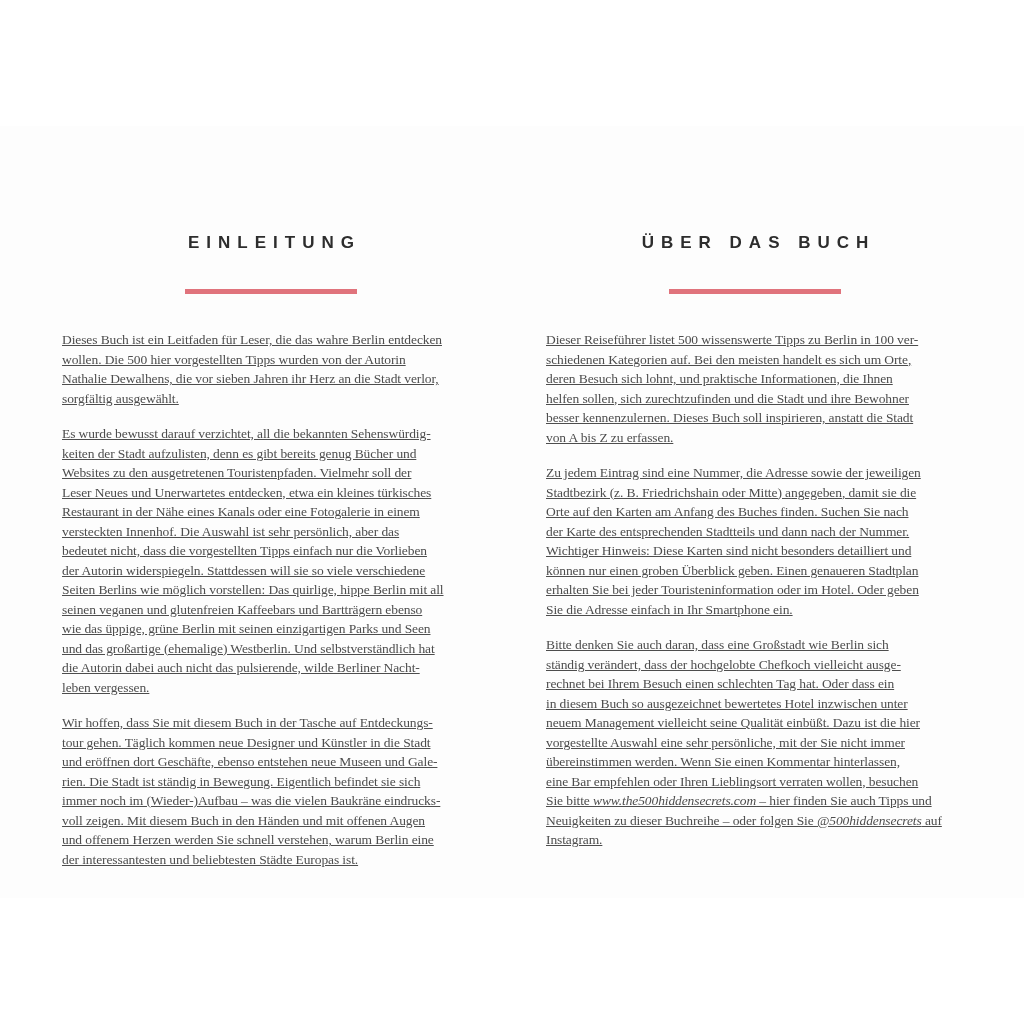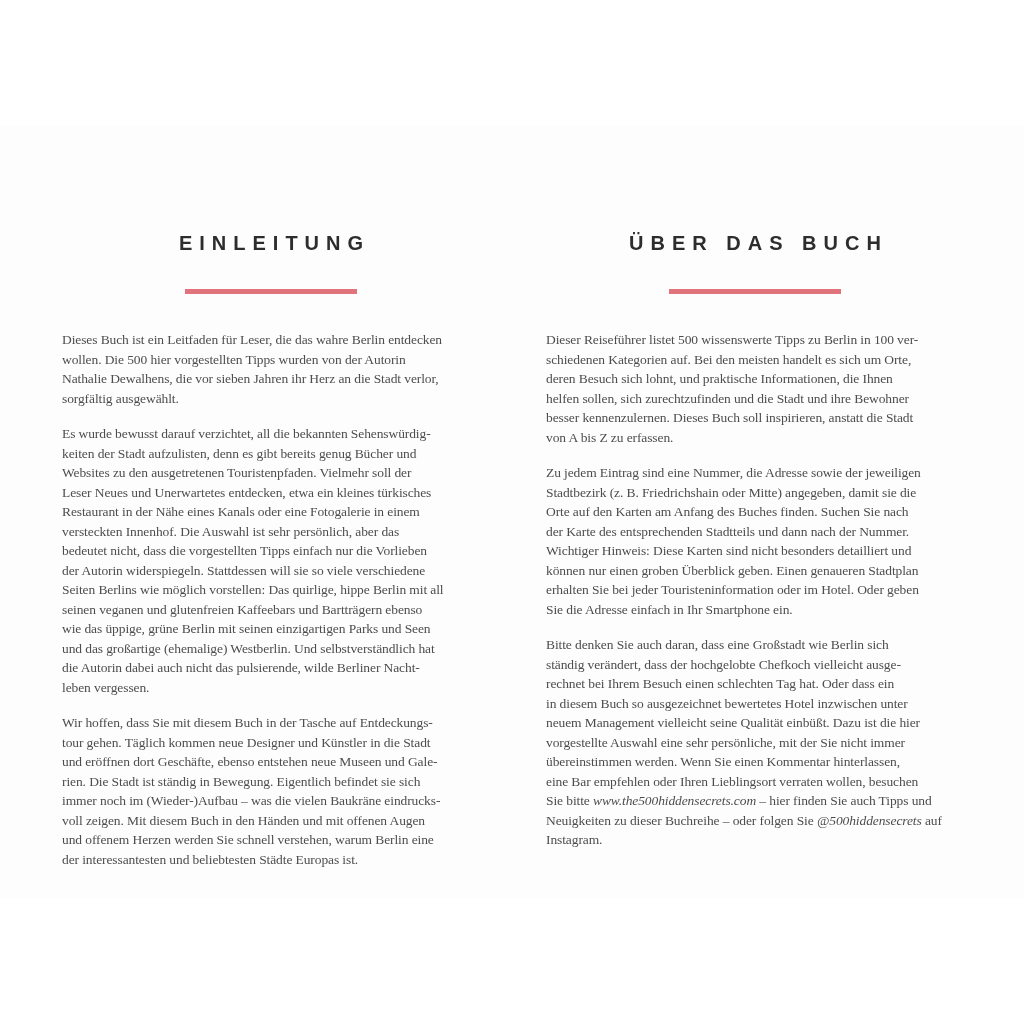--- a/index.html
+++ b/index.html
@@ -27,21 +27,21 @@
     top: 102px;
     width: 418px;
   }
   .page.left  { left: 62px;  }
   .page.right { left: 546px; }
   h1.title {
     margin: 0;
     text-align: center;
     font-family: "Liberation Sans", sans-serif;
     font-weight: 700;
-    font-size: 20px;
+    font-size: 17px;
     line-height: 30px;
     letter-spacing: 7px;
     margin-right: -7px;
     color: #2d2d2d;
     white-space: nowrap;
   }
   .rule {
     width: 172px;
     height: 5px;
     margin: 31px auto 0 auto;
@@ -51,20 +51,21 @@
     margin-top: 36px;
     font-size: 13.5px;
     line-height: 19.5px;
     letter-spacing: -0.1px;
     color: #4d4d4d;
     font-variant-numeric: oldstyle-nums;
   }
   .body p {
     margin: 16px 0 13px 0;
     white-space: nowrap;
+    text-decoration: underline;
   }
   .body p:last-child { margin-bottom: 0; }
   .body em { font-style: italic; }
 </style>
 </head>
 <body>
 
 <div class="spread">
 
   <section class="page left">

